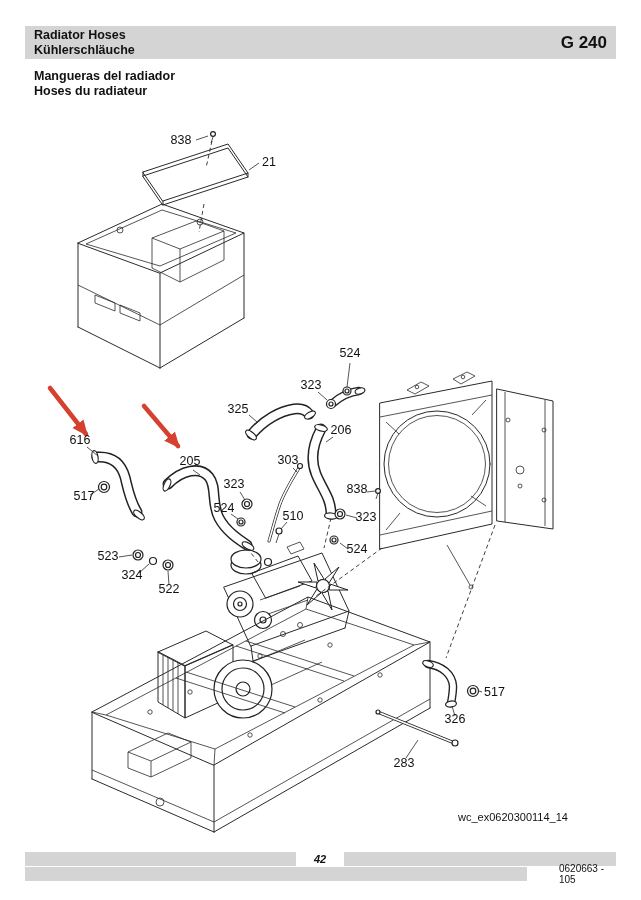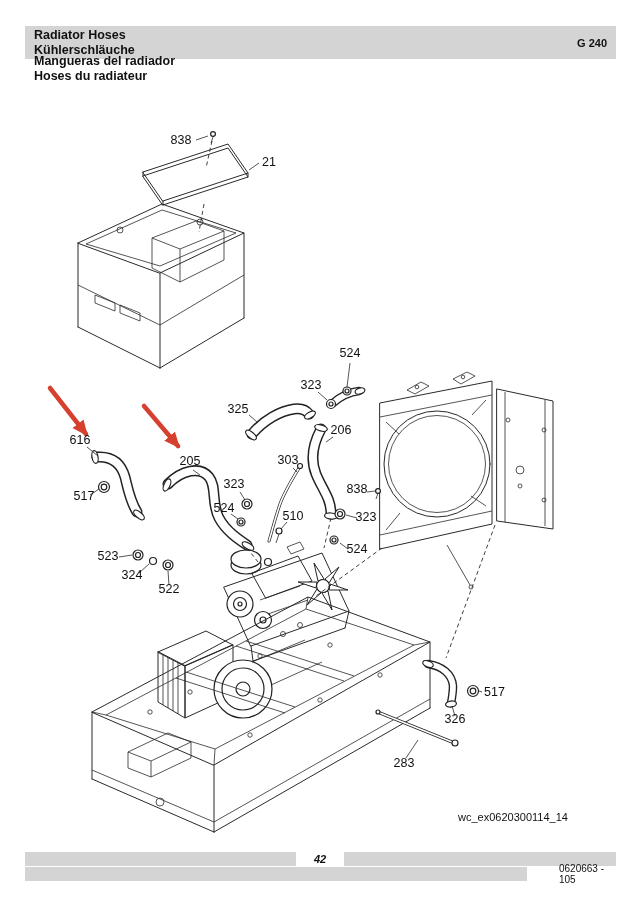--- a/index.html
+++ b/index.html
@@ -5,22 +5,22 @@
   :root { --header-bg:#d4d4d4; --arrow-red:#d6402e; }
   * { margin:0; padding:0; box-sizing:border-box; }
   html,body { background:#fff; }
   .page { position:relative; width:641px; height:900px; background:#fff;
           font-family:"Liberation Sans",sans-serif; overflow:hidden; margin:0 auto;border-radius:11px; }
   .header-bar { position:absolute; left:25px; top:26px; width:591px; height:33px;
                 background:var(--header-bg); display:flex; justify-content:space-between;
                 align-items:center; padding:0 9px; }
   .header-titles { line-height:1.2; }
   .header-titles div { font-size:12.5px; font-weight:bold; color:#111; }
-  .header-code { font-size:11px; font-weight:bold; color:#111; }
-  .subtitles { position:absolute; left:34px; top:54px; line-height:1.22; }
+  .header-code { font-size:17px; font-weight:bold; color:#111; }
+  .subtitles { position:absolute; left:34px; top:69px; line-height:1.22; }
   .subtitles div { font-size:12.5px; font-weight:bold; color:#111; }
   svg.diagram { position:absolute; left:0; top:0; width:641px; height:900px; }
 
   .footer-bar1 { position:absolute; left:25px; top:852px; width:591px; height:14px; background:var(--header-bg); }
   .footer-bar2 { position:absolute; left:25px; top:867px; width:591px; height:14px; background:var(--header-bg); }
   .page-number-box { position:absolute; left:296px; top:851px; width:48px; height:16px; background:#fff;
                      display:flex; align-items:center; justify-content:center;
                      font-size:11px; font-weight:bold; color:#111;font-style:italic; }
   .doc-number-box { position:absolute; left:527px; top:866px; width:89px; height:16px; background:#fff;
                     display:flex; align-items:center; justify-content:center;

